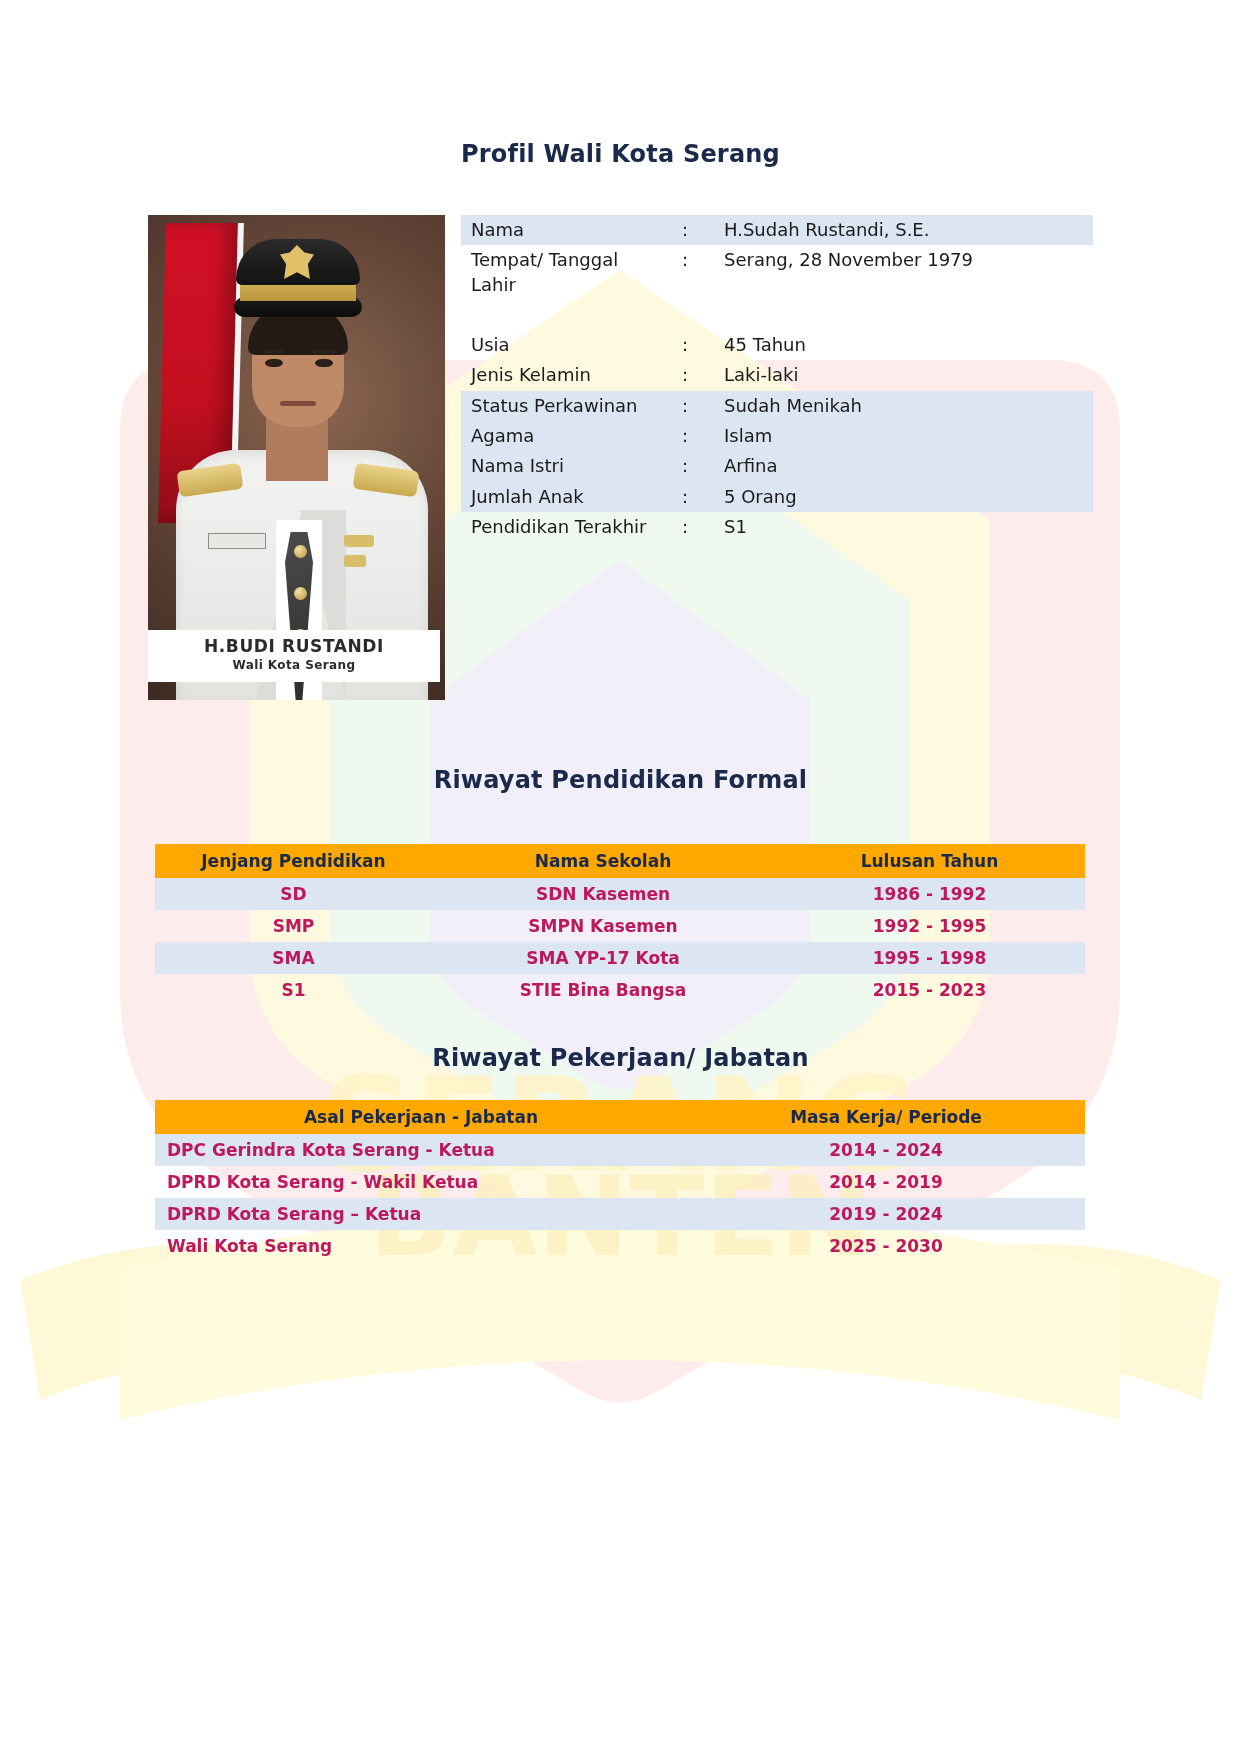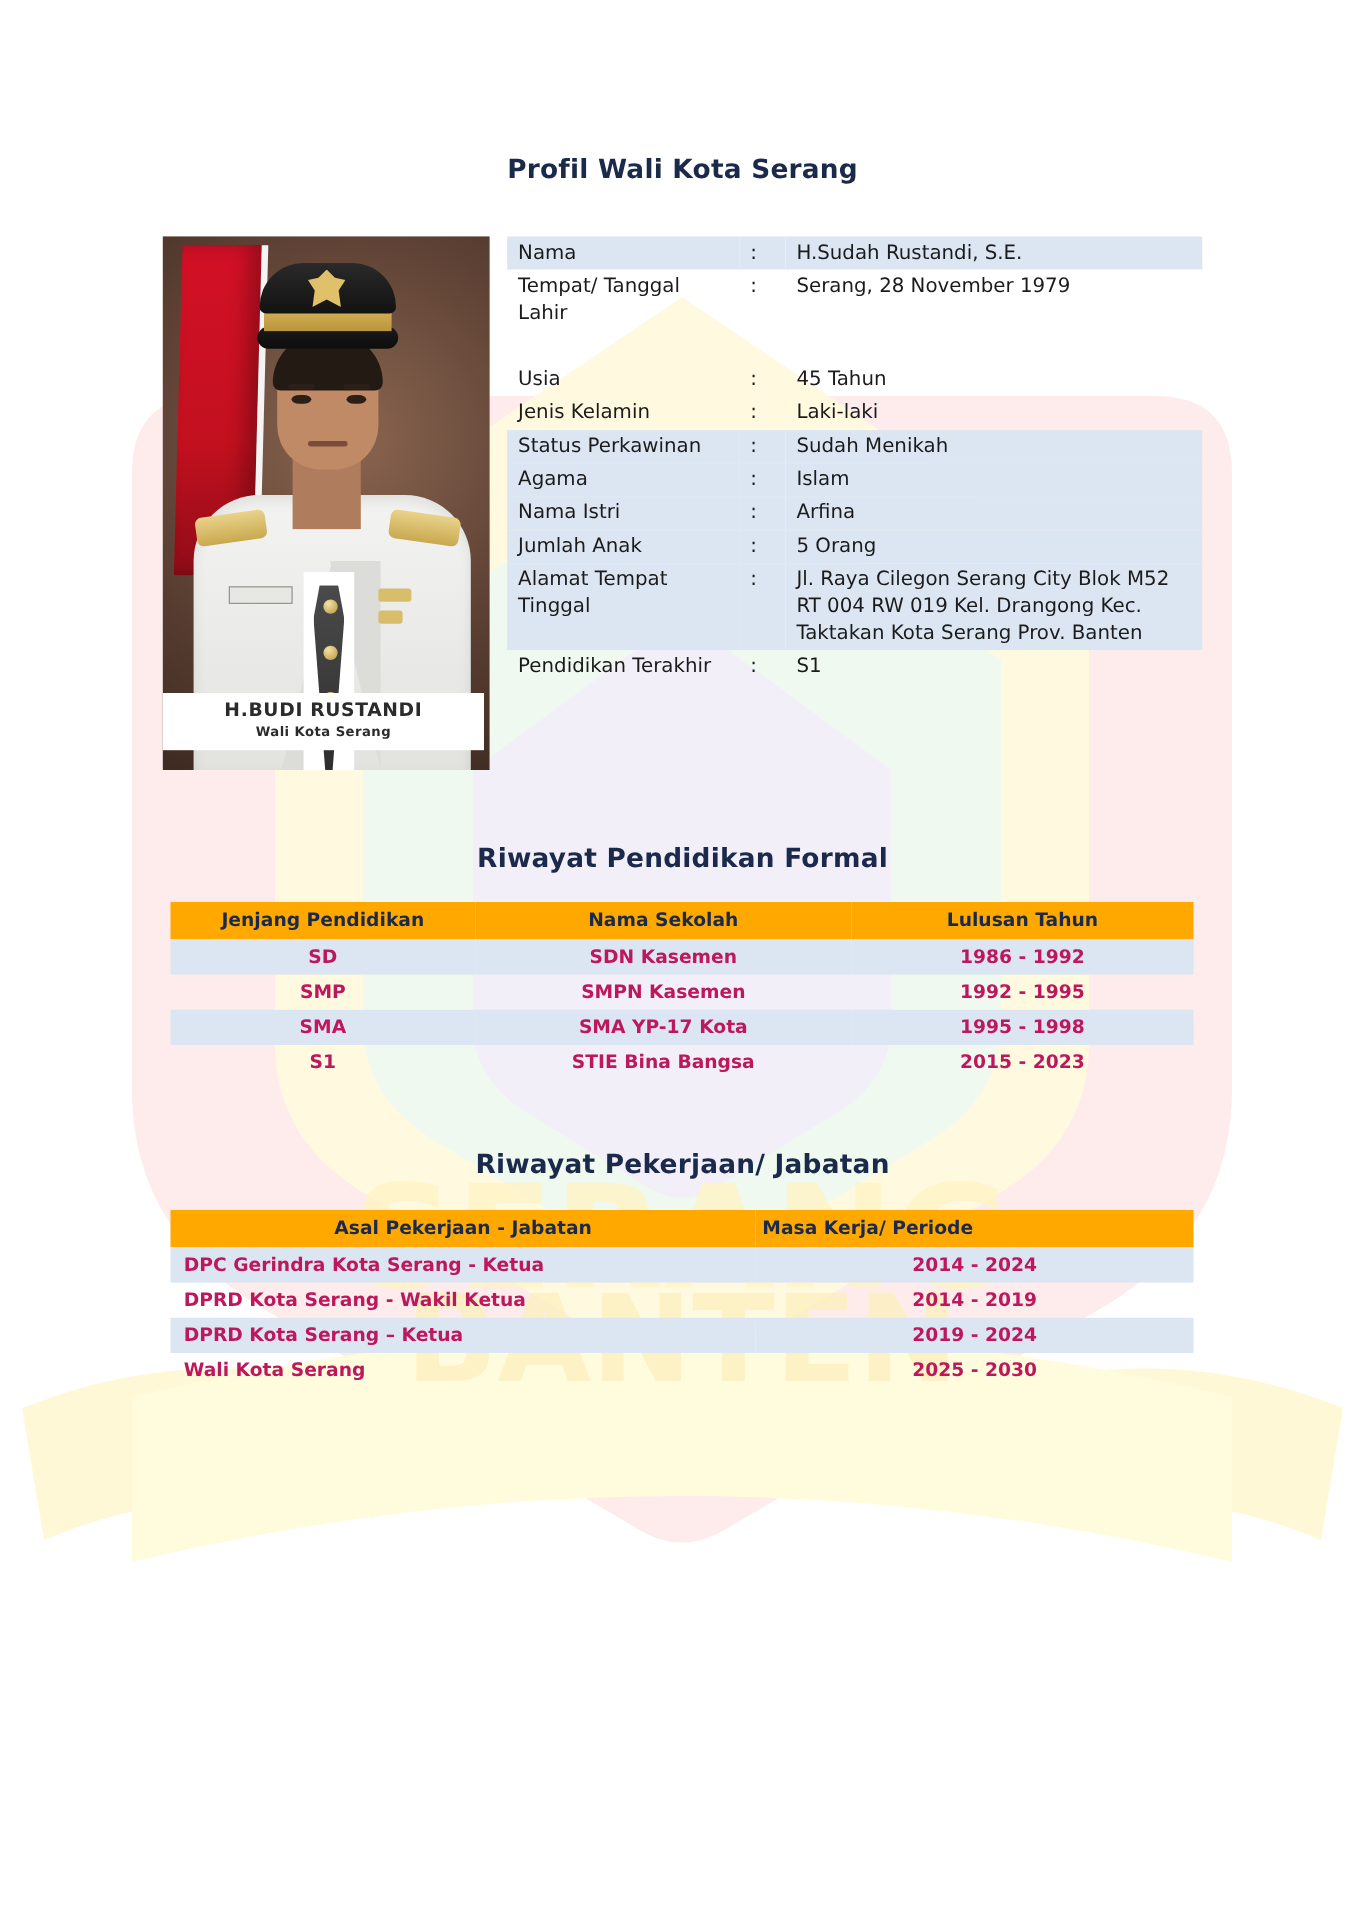--- a/index.html
+++ b/index.html
@@ -283,30 +283,30 @@
     font-size: 17px;
   }
   .tbl td {
     padding: 6px 6px;
     color: #be185d;
     font-weight: bold;
   }
   .tbl tr.zebra td { background: #dce6f2; }
   .tbl tr.white td { background: transparent; }
 
-  #edu-table { left: 155px; top: 820px; width: 930px; text-align: center; }
+  #edu-table { left: 155px; top: 844px; width: 930px; text-align: center; }
   #edu-table td { text-align: center; }
   #edu-table th:nth-child(1), #edu-table td:nth-child(1) { width: 265px; }
   #edu-table th:nth-child(2), #edu-table td:nth-child(2) { width: 330px; }
 
   #work-table { left: 155px; top: 1100px; width: 930px; }
   #work-table td.job { text-align: left; padding-left: 12px; }
   #work-table td.per { text-align: center; }
   #work-table th.job { text-align: center; width: 520px; }
-  #work-table th.per { text-align: left; }
+  #work-table th.per { text-align: center; }
 </style>
 </head>
 <body>
 
 <svg class="watermark" viewBox="0 0 1241 1755" xmlns="http://www.w3.org/2000/svg">
   <g opacity="0.55">
 
     <path d="M120 430 q0 -70 70 -70 h860 q70 0 70 70 v560 q0 130 -120 200 l-340 200 q-40 25 -80 0 l-340 -200 q-120 -70 -120 -200 z" fill="#f7b3ad"></path>
 
     <path d="M250 520 l370 -250 l370 250 v430 q0 90 -90 140 l-250 150 q-30 18 -60 0 l-250 -150 q-90 -50 -90 -140 z" fill="#ffe680"></path>
@@ -403,25 +403,20 @@
       <tr class="alt">
         <td class="lbl">Nama Istri</td>
         <td class="sep">:</td>
         <td class="val">Arfina</td>
       </tr>
       <tr class="alt">
         <td class="lbl">Jumlah Anak</td>
         <td class="sep">:</td>
         <td class="val">5 Orang</td>
       </tr>
-      <tr class="alt">
-        <td class="lbl">Alamat Tempat Tinggal</td>
-        <td class="sep">:</td>
-        <td class="val">Jl. Raya Cilegon Serang City Blok M52 RT 004 RW 019 Kel. Drangong Kec. Taktakan Kota Serang Prov. Banten</td>
-      </tr>
       <tr class="plain">
         <td class="lbl">Pendidikan Terakhir</td>
         <td class="sep">:</td>
         <td class="val">S1</td>
       </tr>
     </tbody>
       </table>
   </div>
 
   <div id="title-edu" class="doc-title">Riwayat Pendidikan Formal</div>

